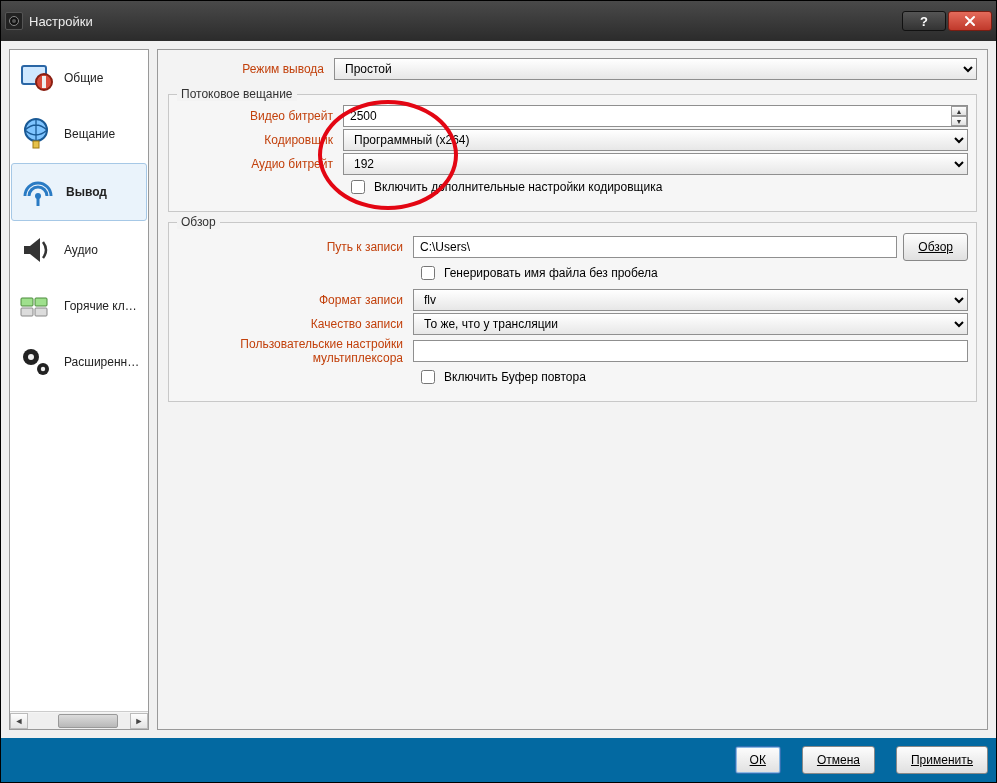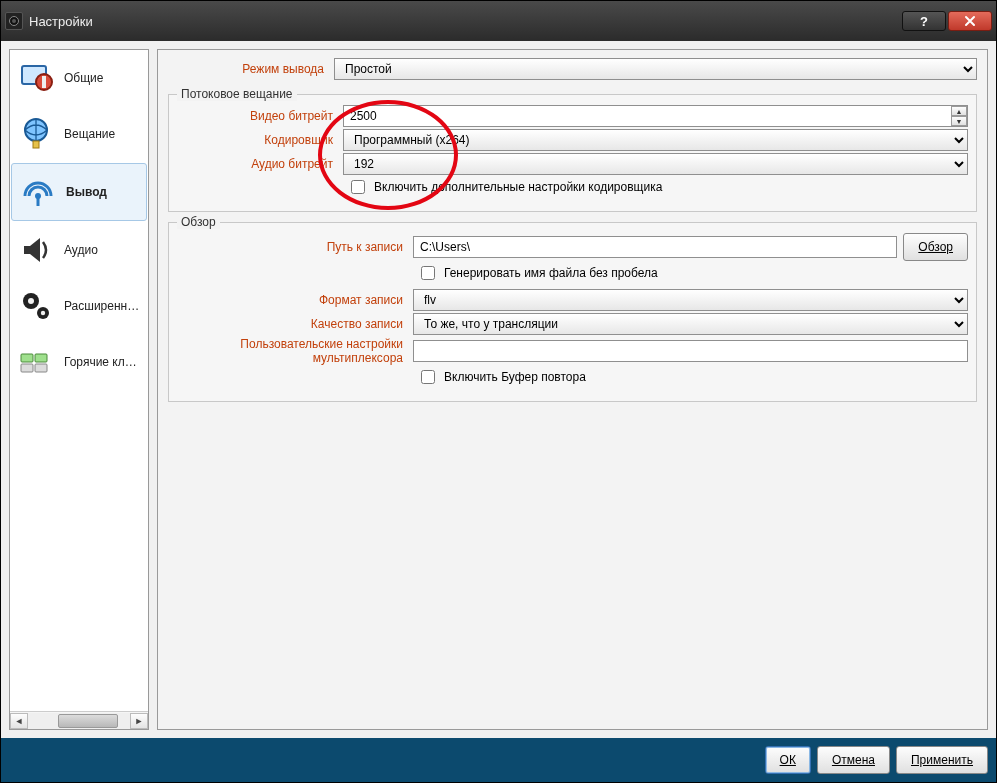--- a/index.html
+++ b/index.html
@@ -36,21 +36,21 @@
   select { width: 100%; }
   .spinbox { flex: 1; position: relative; }
   .spinbox input { width: 100%; padding-right: 26px; }
   .spinbox .spinbtns { position: absolute; right: 1px; top: 1px; width: 16px; height: 20px; display: flex; flex-direction: column; }
   .spinbox .sp { flex: 1; border: 1px solid #9a9a9a; background: linear-gradient(to bottom, #fdfdfd, #e1e1e1); font-size: 7px; display: flex; align-items: center; justify-content: center; color: #333; }
   .chk { display: flex; align-items: center; gap: 6px; margin-left: 170px; margin-bottom: 6px; margin-top:2px; }
   .chk.wide { margin-left: 240px; }
   .chk input { width: 14px; height: 14px; }
   .btn { height: 28px; padding: 0 14px; border: 1px solid #888; background: linear-gradient(to bottom, #fdfdfd, #e0e0e0); border-radius: 3px; font-family: inherit; font-size: 12px; text-decoration: underline; }
   .btn.primary { border: 1px solid #3571b3; box-shadow: 0 0 0 1px #8bb8e4 inset; }
-  .footer { padding: 8px; display: flex; justify-content: flex-end; gap: 6px; background: #0c4a6e; }
+  .footer { padding: 8px; display: flex; justify-content: flex-end; gap: 21px; background: #0369a1; }
   .red-circle { position: absolute; border: 4px solid #e30613; border-radius: 50%; pointer-events: none; }
 </style>
 </head>
 <body>
 
 <div class="window">
 
   <div class="titlebar">
     <div class="app-icon">
       <svg viewBox="0 0 24 24">
@@ -115,39 +115,39 @@
                 <path d="M27 12 q6 8 0 16" stroke="#333" stroke-width="2.5" fill="none"></path>
               </svg>
           </div>
           <div class="side-label">Аудио</div>
         </div>
 
 
         <div class="side-item">
           <div class="side-icon">
             <svg width="40" height="40" viewBox="0 0 40 40">
+                <rect x="5" y="12" width="12" height="8" rx="1" fill="#9fe08d" stroke="#4a8a3a"></rect>
+                <rect x="19" y="12" width="12" height="8" rx="1" fill="#9fe08d" stroke="#4a8a3a"></rect>
+                <rect x="5" y="22" width="12" height="8" rx="1" fill="#dcdcdc" stroke="#888"></rect>
+                <rect x="19" y="22" width="12" height="8" rx="1" fill="#dcdcdc" stroke="#888"></rect>
+              </svg>
+          </div>
+          <div class="side-label">Горячие кл…</div>
+        </div>
+
+        <div class="side-item">
+          <div class="side-icon">
+            <svg width="40" height="40" viewBox="0 0 40 40">
                 <circle cx="15" cy="15" r="8" fill="#222"></circle>
                 <circle cx="15" cy="15" r="3" fill="#f0f0f0"></circle>
                 <circle cx="27" cy="27" r="6" fill="#222"></circle>
                 <circle cx="27" cy="27" r="2.2" fill="#f0f0f0"></circle>
               </svg>
           </div>
           <div class="side-label">Расширенн…</div>
-        </div>
-
-        <div class="side-item">
-          <div class="side-icon">
-            <svg width="40" height="40" viewBox="0 0 40 40">
-                <rect x="5" y="12" width="12" height="8" rx="1" fill="#9fe08d" stroke="#4a8a3a"></rect>
-                <rect x="19" y="12" width="12" height="8" rx="1" fill="#9fe08d" stroke="#4a8a3a"></rect>
-                <rect x="5" y="22" width="12" height="8" rx="1" fill="#dcdcdc" stroke="#888"></rect>
-                <rect x="19" y="22" width="12" height="8" rx="1" fill="#dcdcdc" stroke="#888"></rect>
-              </svg>
-          </div>
-          <div class="side-label">Горячие кл…</div>
         </div>
 
       </div>
       <div class="side-scroll">
         <div class="arrow">◄</div>
         <div class="track">
             <div class="thumb"></div>
           </div>
         <div class="arrow">►</div>
       </div>

